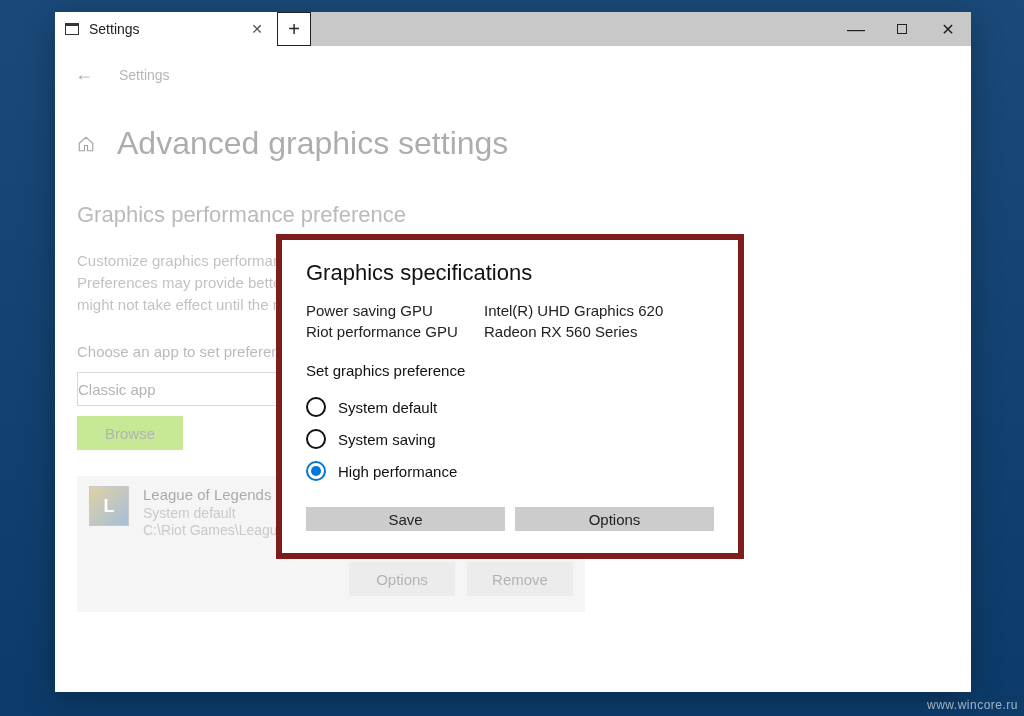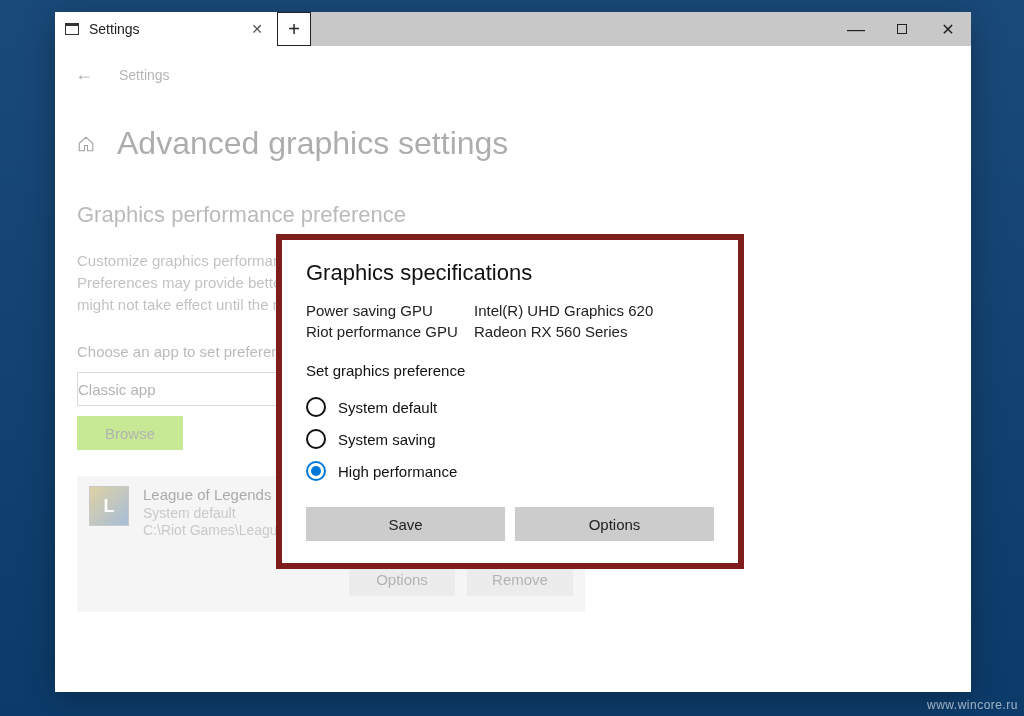--- a/index.html
+++ b/index.html
@@ -226,21 +226,21 @@
   .dialog h2 {
     font-size: 22px;
     font-weight: 400;
     color: #111;
   }
   .gpu-table {
     margin-top: 14px;
     font-size: 15px;
     color: #222;
   }
-  .gpu-row { display: flex; gap: 4px; line-height: 1.4; }
+  .gpu-row { display: flex; gap: 14px; line-height: 1.4; }
   .gpu-label { width: 164px; }
   .pref-label {
     margin-top: 20px;
     font-size: 15px;
     color: #111;
   }
   .radio-group { margin-top: 12px; }
   .radio-row {
     display: flex;
     align-items: center;
@@ -266,21 +266,21 @@
     border-radius: 50%;
   }
   .radio-text { font-size: 15px; color: #111; }
   .dialog-buttons {
     display: flex;
     gap: 10px;
     margin-top: 20px;
   }
   .dialog-btn {
     flex: 1;
-    height: 34px;
+    height: 24px;
     background: #ccc;
     border: none;
     font-size: 15px;
     color: #222;
     cursor: pointer;
   }
   .watermark {
     position: absolute;
     right: 6px;
     bottom: 4px;

